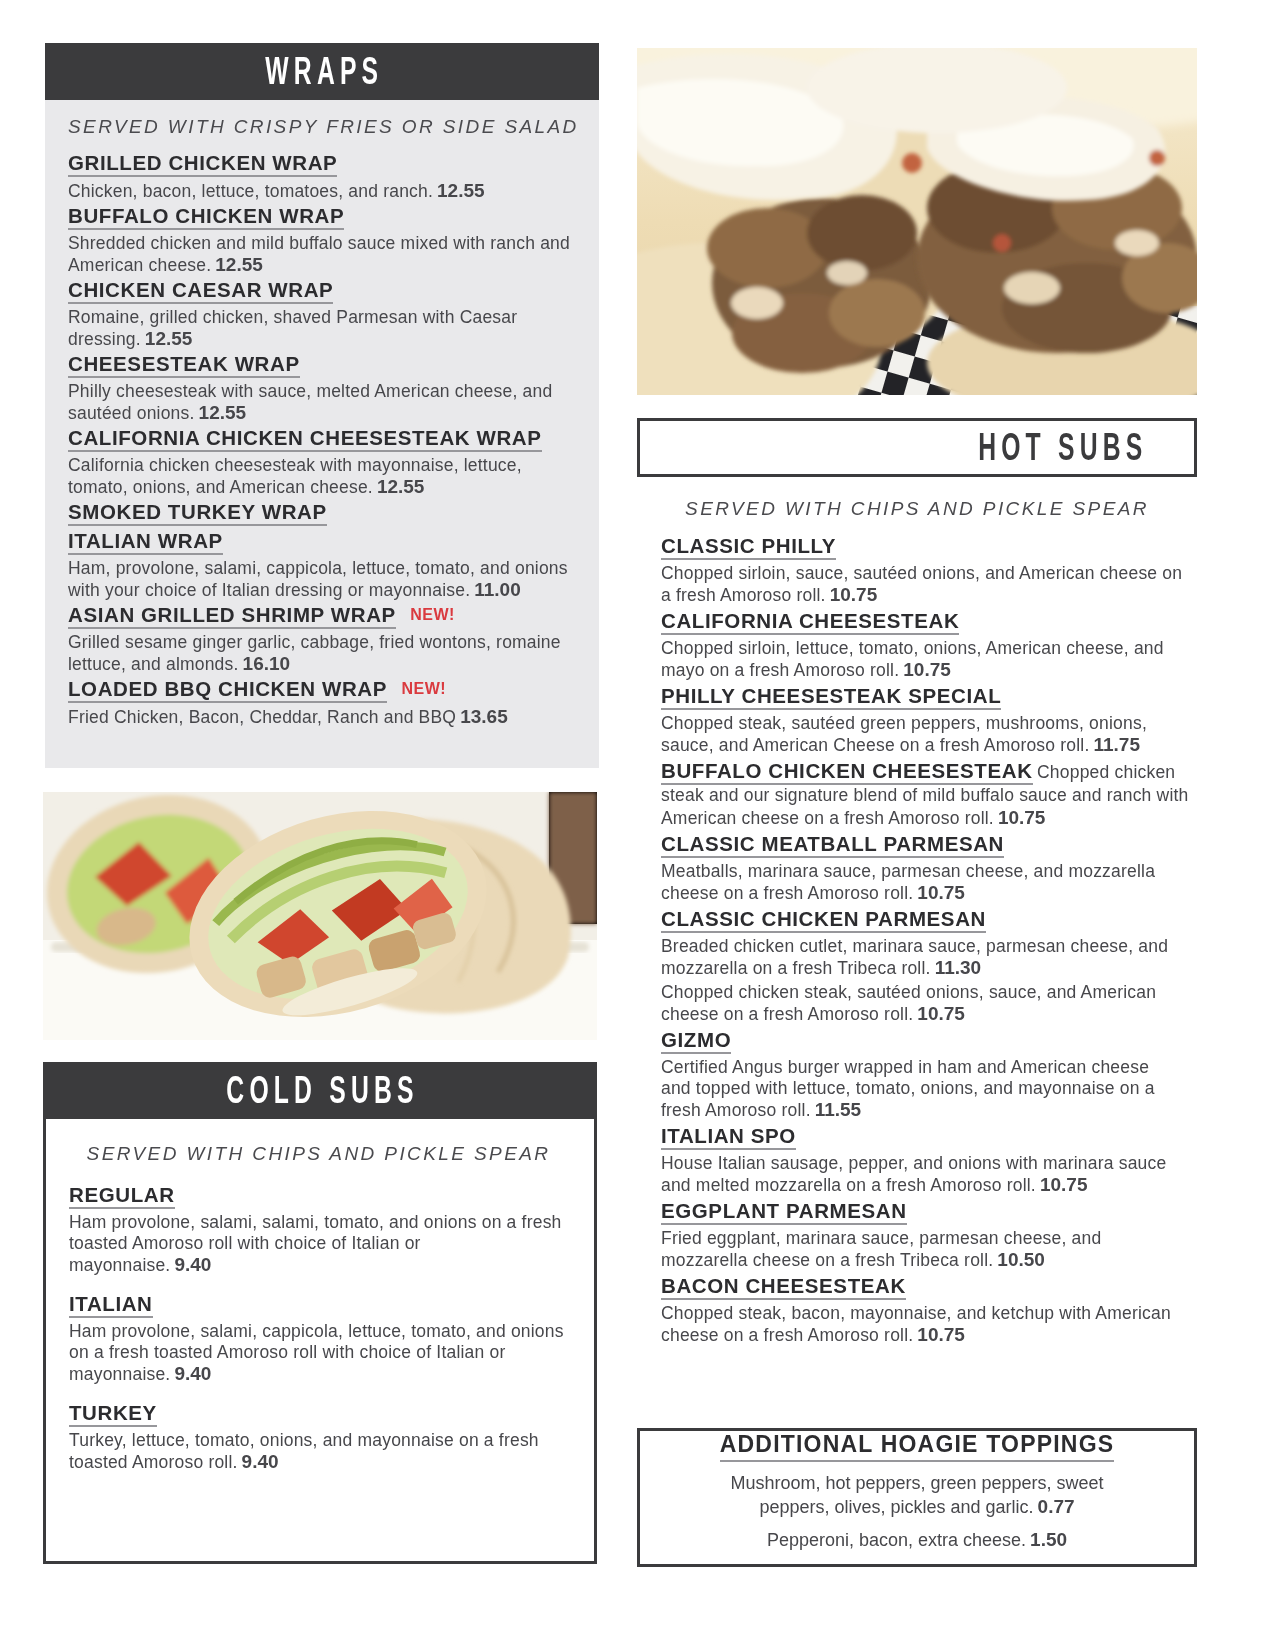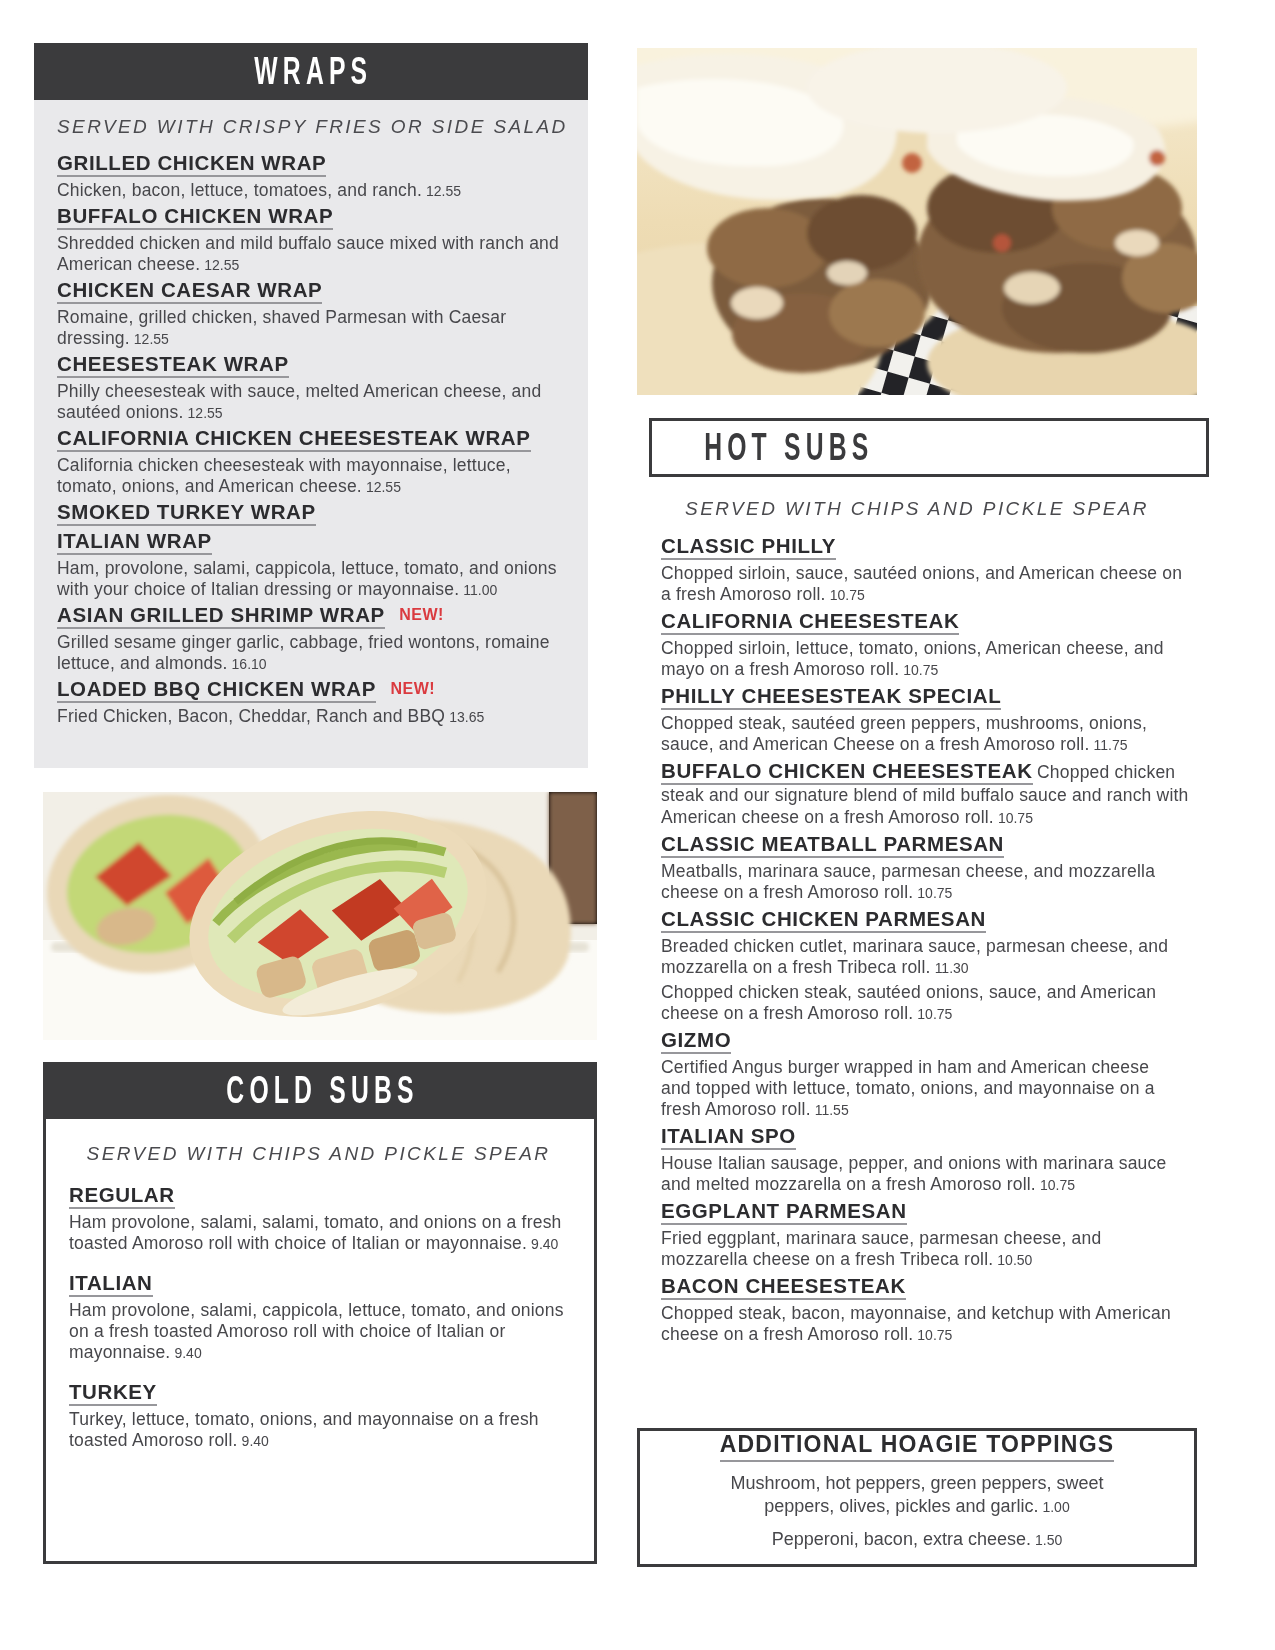--- a/index.html
+++ b/index.html
@@ -25,27 +25,27 @@
     font-size:38px;
     letter-spacing:8px;
     white-space:nowrap;
     transform:scaleX(0.65);
     transform-origin:center center;
     text-indent:8px;
   }
   .bar-text.dark { color:#3b3b3d; }
 
   
-  #wraps-section   { position:absolute; left:34px;  top:43px;   width:554px; }
+  #wraps-section   { position:absolute; left:45px;  top:43px;   width:554px; }
   #wrap-photo      { position:absolute; left:43px;  top:792px;  width:554px; height:248px; }
   #cold-subs       { position:absolute; left:43px;  top:1062px; width:554px; }
   #cheesesteak-photo{position:absolute; left:637px; top:48px;   width:560px; height:347px; }
   #hot-subs-header { position:absolute; left:637px; top:418px;  width:560px; height:59px;
                      border:3px solid #3b3b3d; background:#fff;
-                     display:flex; align-items:center; justify-content:flex-start;margin-left:12px; }
+                     display:flex; align-items:center; justify-content:flex-end; }
   #hot-subs-body   { position:absolute; left:637px; top:492px;  width:560px; padding-left:24px; }
   #toppings-box    { position:absolute; left:637px; top:1428px; width:560px; height:139px;
                      border:3px solid #3b3b3d; background:#fff; text-align:center;
                      }
 
   .panel {
     background:#e9e9eb;
     padding:16px 24px 10px 23px;
     min-height:668px;
   }
@@ -88,21 +88,21 @@
     letter-spacing:0.5px;
     vertical-align:2px;
   }
   .item-desc {
     font-size:17.5px;
     line-height:21px;
     letter-spacing:0.2px;
     color:#47474b;
     max-width:512px;
   }
-  .price { font-size:14px; margin-left:4px; letter-spacing:0; }
+  .price { font-size:19px; margin-left:4px; letter-spacing:0;font-weight:bold; }
 
   
   .menu-item.inline { line-height:20.5px; }
   .menu-item.inline .item-head { display:inline; }
   .menu-item.inline .item-desc { display:inline; max-width:none; }
 
   
   #hot-subs-body .menu-item { margin-bottom:3px; }
   #hot-subs-body .item-desc { line-height:21px; max-width:522px; }
 
@@ -433,16 +433,16 @@
         </div>
         <div class="item-desc"><span>Chopped steak, bacon, mayonnaise, and ketchup with American cheese on a fresh Amoroso roll.</span><span class="price">10.75</span></div>
       </div>
     </div>
 </div>
 
 <div id="toppings-box">
   <span class="toppings-title">ADDITIONAL HOAGIE TOPPINGS</span>
   <div>
 
-  <p class="topping-line"><span>Mushroom, hot peppers, green peppers, sweet peppers, olives, pickles and garlic.</span><span class="price">1.00</span></p>
+  <p class="topping-line"><span>Mushroom, hot peppers, green peppers, sweet peppers, olives, pickles and garlic.</span><span class="price">0.77</span></p>
       <p class="topping-line"><span>Pepperoni, bacon, extra cheese.</span><span class="price">1.50</span></p>
     </div>
 </div>
 
 </body></html>

